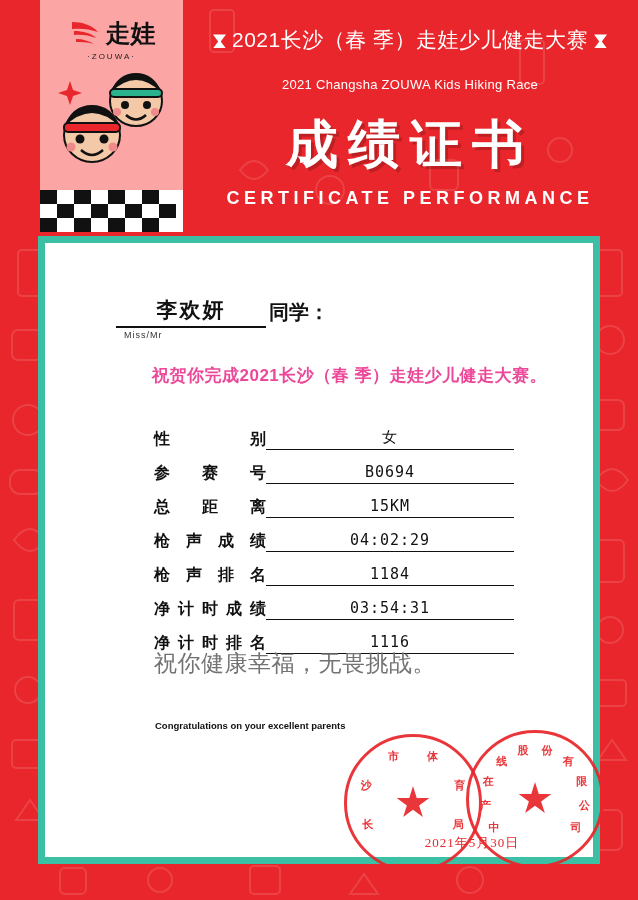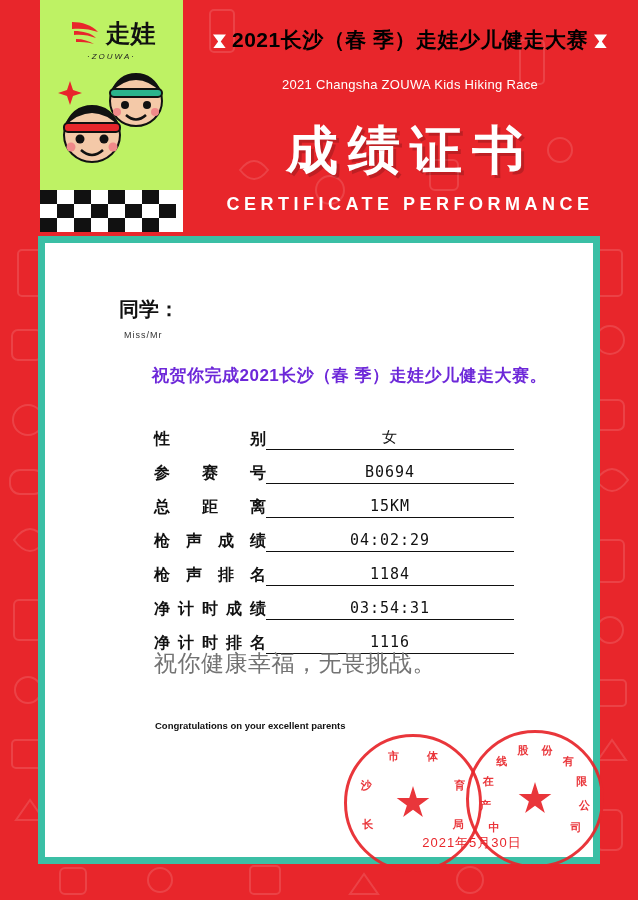--- a/index.html
+++ b/index.html
@@ -37,21 +37,21 @@
     width: 638px;
     height: 232px;
   }
 
   .logo-box {
     position: absolute;
     top: 0;
     left: 40px;
     width: 143px;
     height: 190px;
-    background: #bef264;
+    background: #fca5a5;
     display: flex;
     flex-direction: column;
     align-items: center;
   }
   .logo-top {
     margin-top: 16px;
     display: flex;
     align-items: center;
     gap: 4px;
   }
@@ -66,21 +66,20 @@
     color: #111;
     letter-spacing: 0px;
     line-height: 1;
   }
   .logo-sub {
     font-size: 8px;
     letter-spacing: 2px;
     color: #222;
     margin-top: 2px;
     text-align: center;
-    font-style: italic;
   }
   .mascots {
     margin-top: 4px;
     position: relative;
     width: 120px;
     height: 104px;
   }
   .checker {
     position: absolute;
     top: 190px;
@@ -90,39 +89,39 @@
   }
 
   .title-zone {
     position: absolute;
     top: 26px;
     left: 200px;
     width: 420px;
     text-align: center;
   }
   .race-cn {
-    color: #000000;
+    color: #ffffff;
     font-size: 21px;
-    font-weight: bold;
+    font-weight: normal;
     letter-spacing: 0.5px;
     white-space: nowrap;
   }
   .race-en {
     color: #ffffff;
     font-size: 13px;
     margin-top: 23px;
     letter-spacing: 0.3px;
     white-space: nowrap;
   }
   .cert-cn {
     color: #ffffff;
     font-size: 52px;
     font-weight: bold;
     letter-spacing: 10px;
-    margin-top: 24px;
+    margin-top: 18px;
     text-shadow: 3px 3px 0 rgba(0,0,0,0.18);
     white-space: nowrap;
   }
   .cert-en {
     color: #ffffff;
     font-size: 18px;
     font-weight: bold;
     letter-spacing: 4.5px;
     margin-top: 8px;
     white-space: nowrap;
@@ -186,21 +185,21 @@
     color: #333;
     letter-spacing: 1px;
   }
 
   .congrats-cn {
     position: absolute;
     top: 112px;
     left: 98px;
     font-size: 17px;
     font-weight: bold;
-    color: #6d28d9;
+    color: #ec4899;
     letter-spacing: 0.5px;
     white-space: nowrap;
   }
   .congrats-en {
     position: absolute;
     top: 139px;
     left: 99px;
     font-size: 9.5px;
     font-weight: bold;
     color: #111;
@@ -307,21 +306,21 @@
     transform-origin: 50% 50%;
     white-space: nowrap;
   }
 
   .seal-date {
     position: absolute;
     top: 582px;
     left: 318px;
     width: 200px;
     text-align: center;
-    font-family: Liberation Sans, sans-serif;
+    font-family: Liberation Serif, serif;
     font-size: 13px;
     color: #e8262b;
     letter-spacing: 1px;
   }
 </style>
 </head>
 <body>
 
 <div id="cert">
 
@@ -431,20 +430,21 @@
       <div class="race-en">2021 Changsha ZOUWA Kids Hiking Race</div>
       <div class="cert-cn">成绩证书</div>
       <div class="cert-en">CERTIFICATE PERFORMANCE</div>
     </div>
   </div>
 
   <div class="card-outer">
     <div class="card-inner">
 
       <div class="name-line">
+        <div class="name-blank">李欢妍</div>
         <div class="name-suffix">同学：</div>
       </div>
       <div class="name-en">Miss/Mr</div>
 
       <div class="congrats-cn">祝贺你完成2021长沙（春 季）走娃少儿健走大赛。</div>
 
       <div class="fields" id="fields">
           <div class="field-row">
             <div class="field-label">
               <span>性</span>

